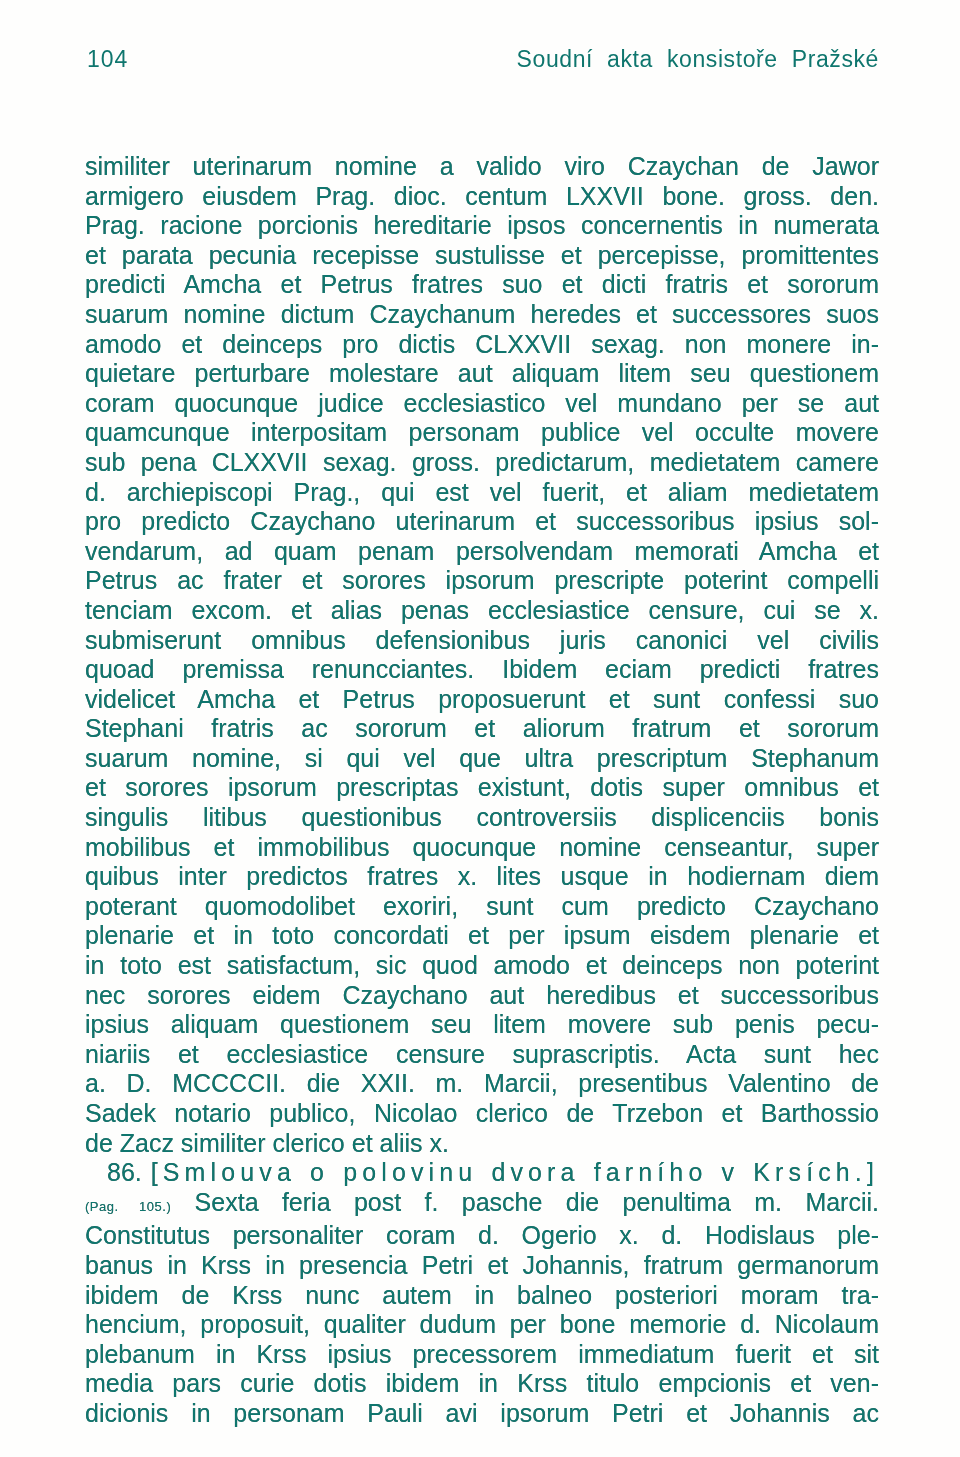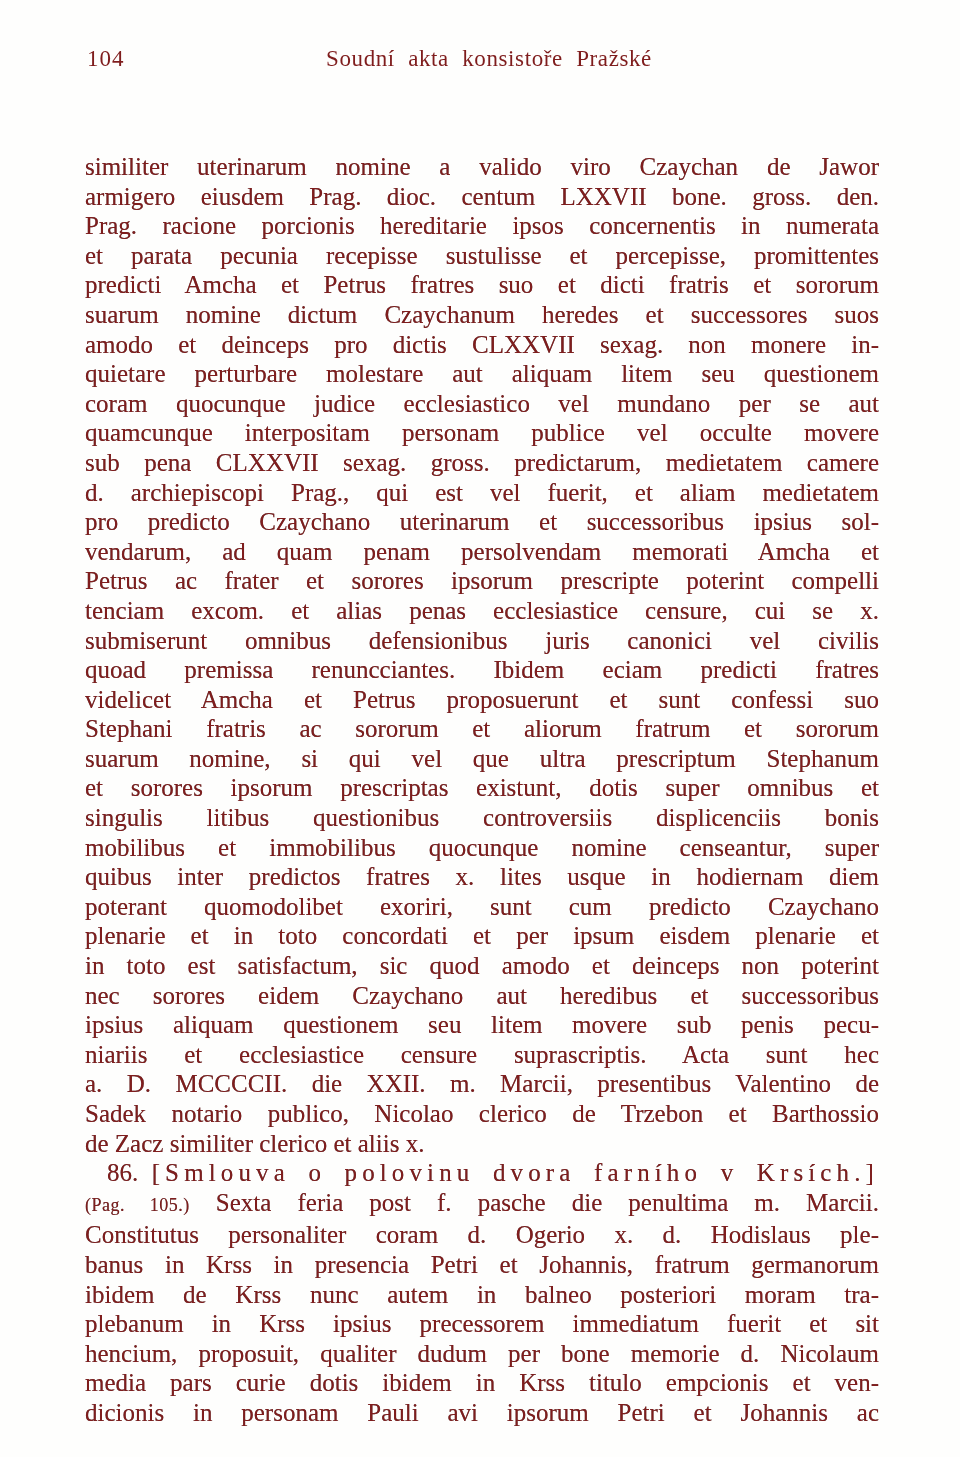--- a/index.html
+++ b/index.html
@@ -8,41 +8,41 @@
     padding: 0;
     background: #ffffff;
   }
   .page {
     position: relative;
     width: 960px;
     height: 1457px;
     background: #fefefdl;
     background-color: #fefefd;
     overflow: hidden;
-    font-family: Liberation Serif, serif;
-    color: #7f1d1d;
+    font-family: Liberation Sans, sans-serif;
+    color: #0f766e;
   }
   .running-header {
     position: absolute;
     top: 46px;
     left: 85px;
     width: 794px;
     height: 28px;
     font-size: 23px;
     line-height: 26px;
   }
   .pageno {
     position: absolute;
     left: 2px;
     top: 0;
     letter-spacing: 1px;
   }
   .rtitle {
     display: block;
-    text-align: center;
+    text-align: right;
     word-spacing: 7px;
     letter-spacing: 0.6px;
     padding-left: 14px;
   }
   .textblock {
     position: absolute;
     top: 109px;
     left: 85px;
     width: 794px;
     font-size: 25px;
@@ -57,21 +57,21 @@
   .line.no-just {
     text-align-last: left;
   }
   .heading {
     text-indent: 22px;
   }
   .spaced {
     letter-spacing: 0.205em;
   }
   .pag {
-    font-size: 18px;
+    font-size: 13px;
     letter-spacing: 0.5px;
   }
 </style>
 </head>
 <body>
 
 <div class="page">
 
   <div class="running-header">
     <span class="pageno">104</span>
@@ -124,21 +124,21 @@
 
     <div class="line">
       <span class="pag">(Pag. 105.)</span>
       <span>Sexta feria post f. pasche die penultima m. Marcii.</span>
     </div>
 
     <div>
         <div class="line">Constitutus personaliter coram d. Ogerio x. d. Hodislaus ple-</div>
         <div class="line">banus in Krss in presencia Petri et Johannis, fratrum germanorum</div>
         <div class="line">ibidem de Krss nunc autem in balneo posteriori moram tra-</div>
+        <div class="line">hencium, proposuit, qualiter dudum per bone memorie d. Nicolaum</div>
         <div class="line">plebanum in Krss ipsius precessorem immediatum fuerit et sit</div>
-        <div class="line">hencium, proposuit, qualiter dudum per bone memorie d. Nicolaum</div>
         <div class="line">media pars curie dotis ibidem in Krss titulo empcionis et ven-</div>
         <div class="line">dicionis in personam Pauli avi ipsorum Petri et Johannis ac</div>
       </div>
 
   </div>
 
 </div>
 
 </body></html>

